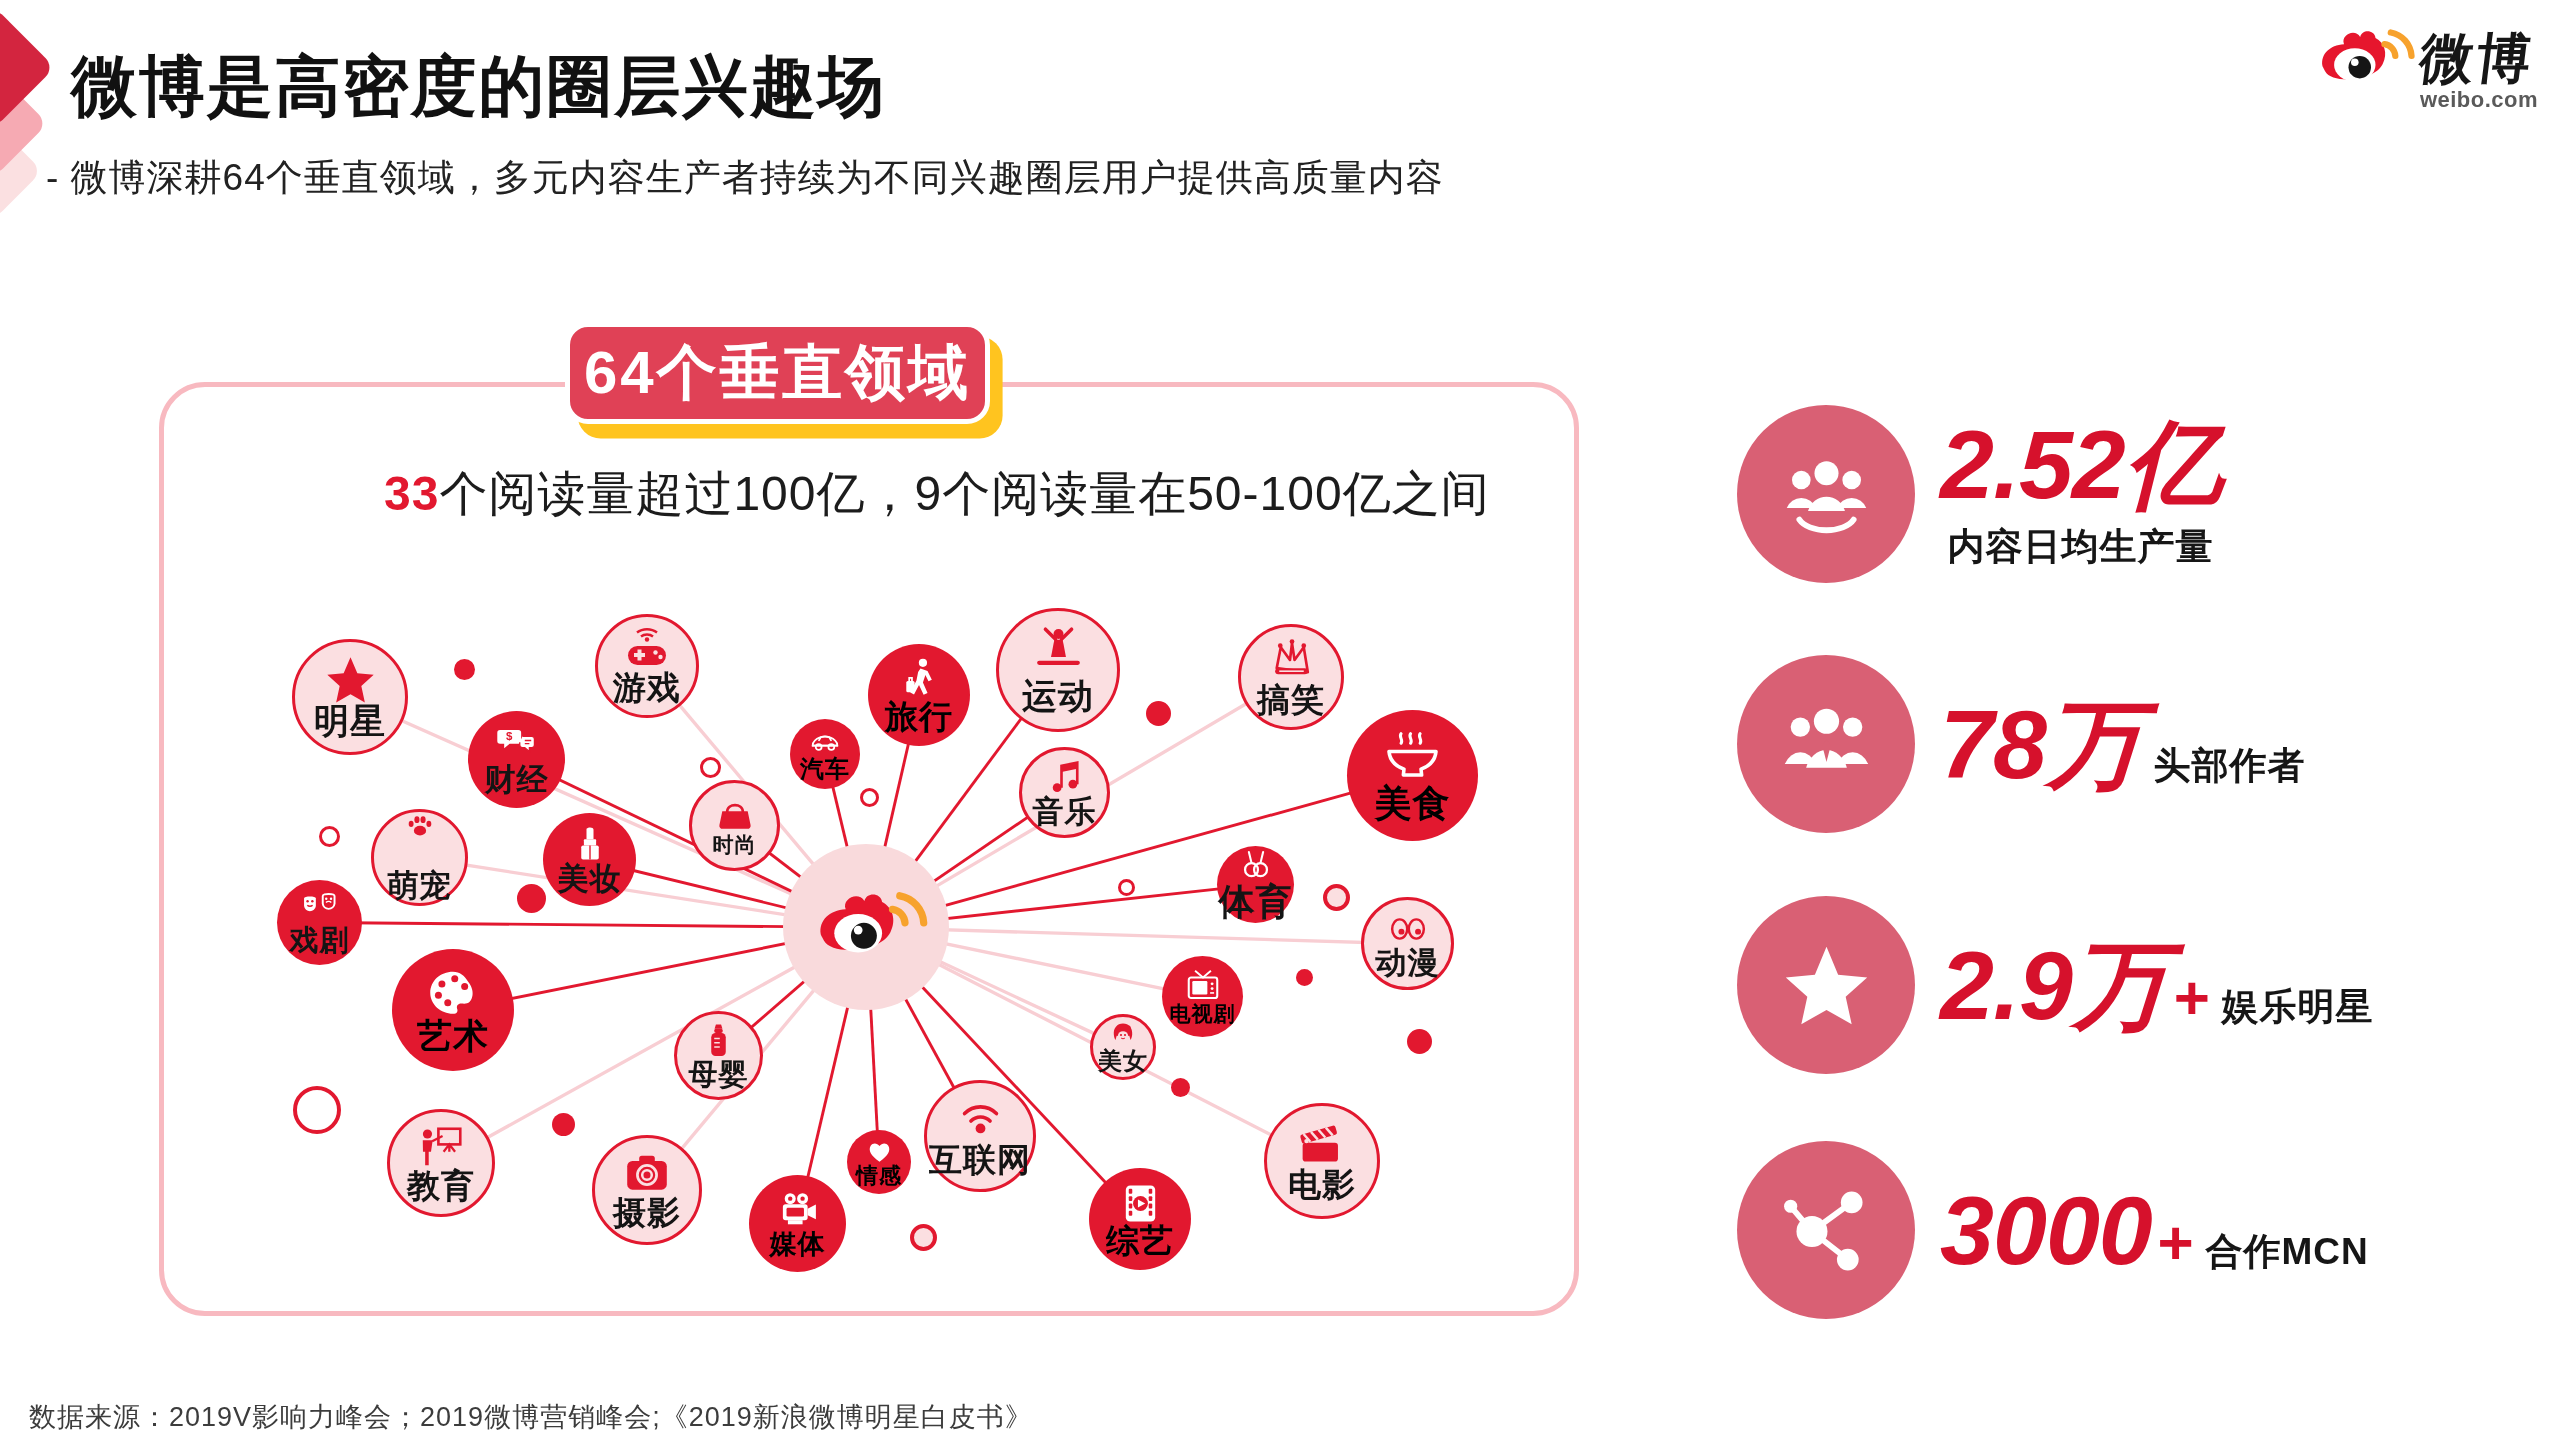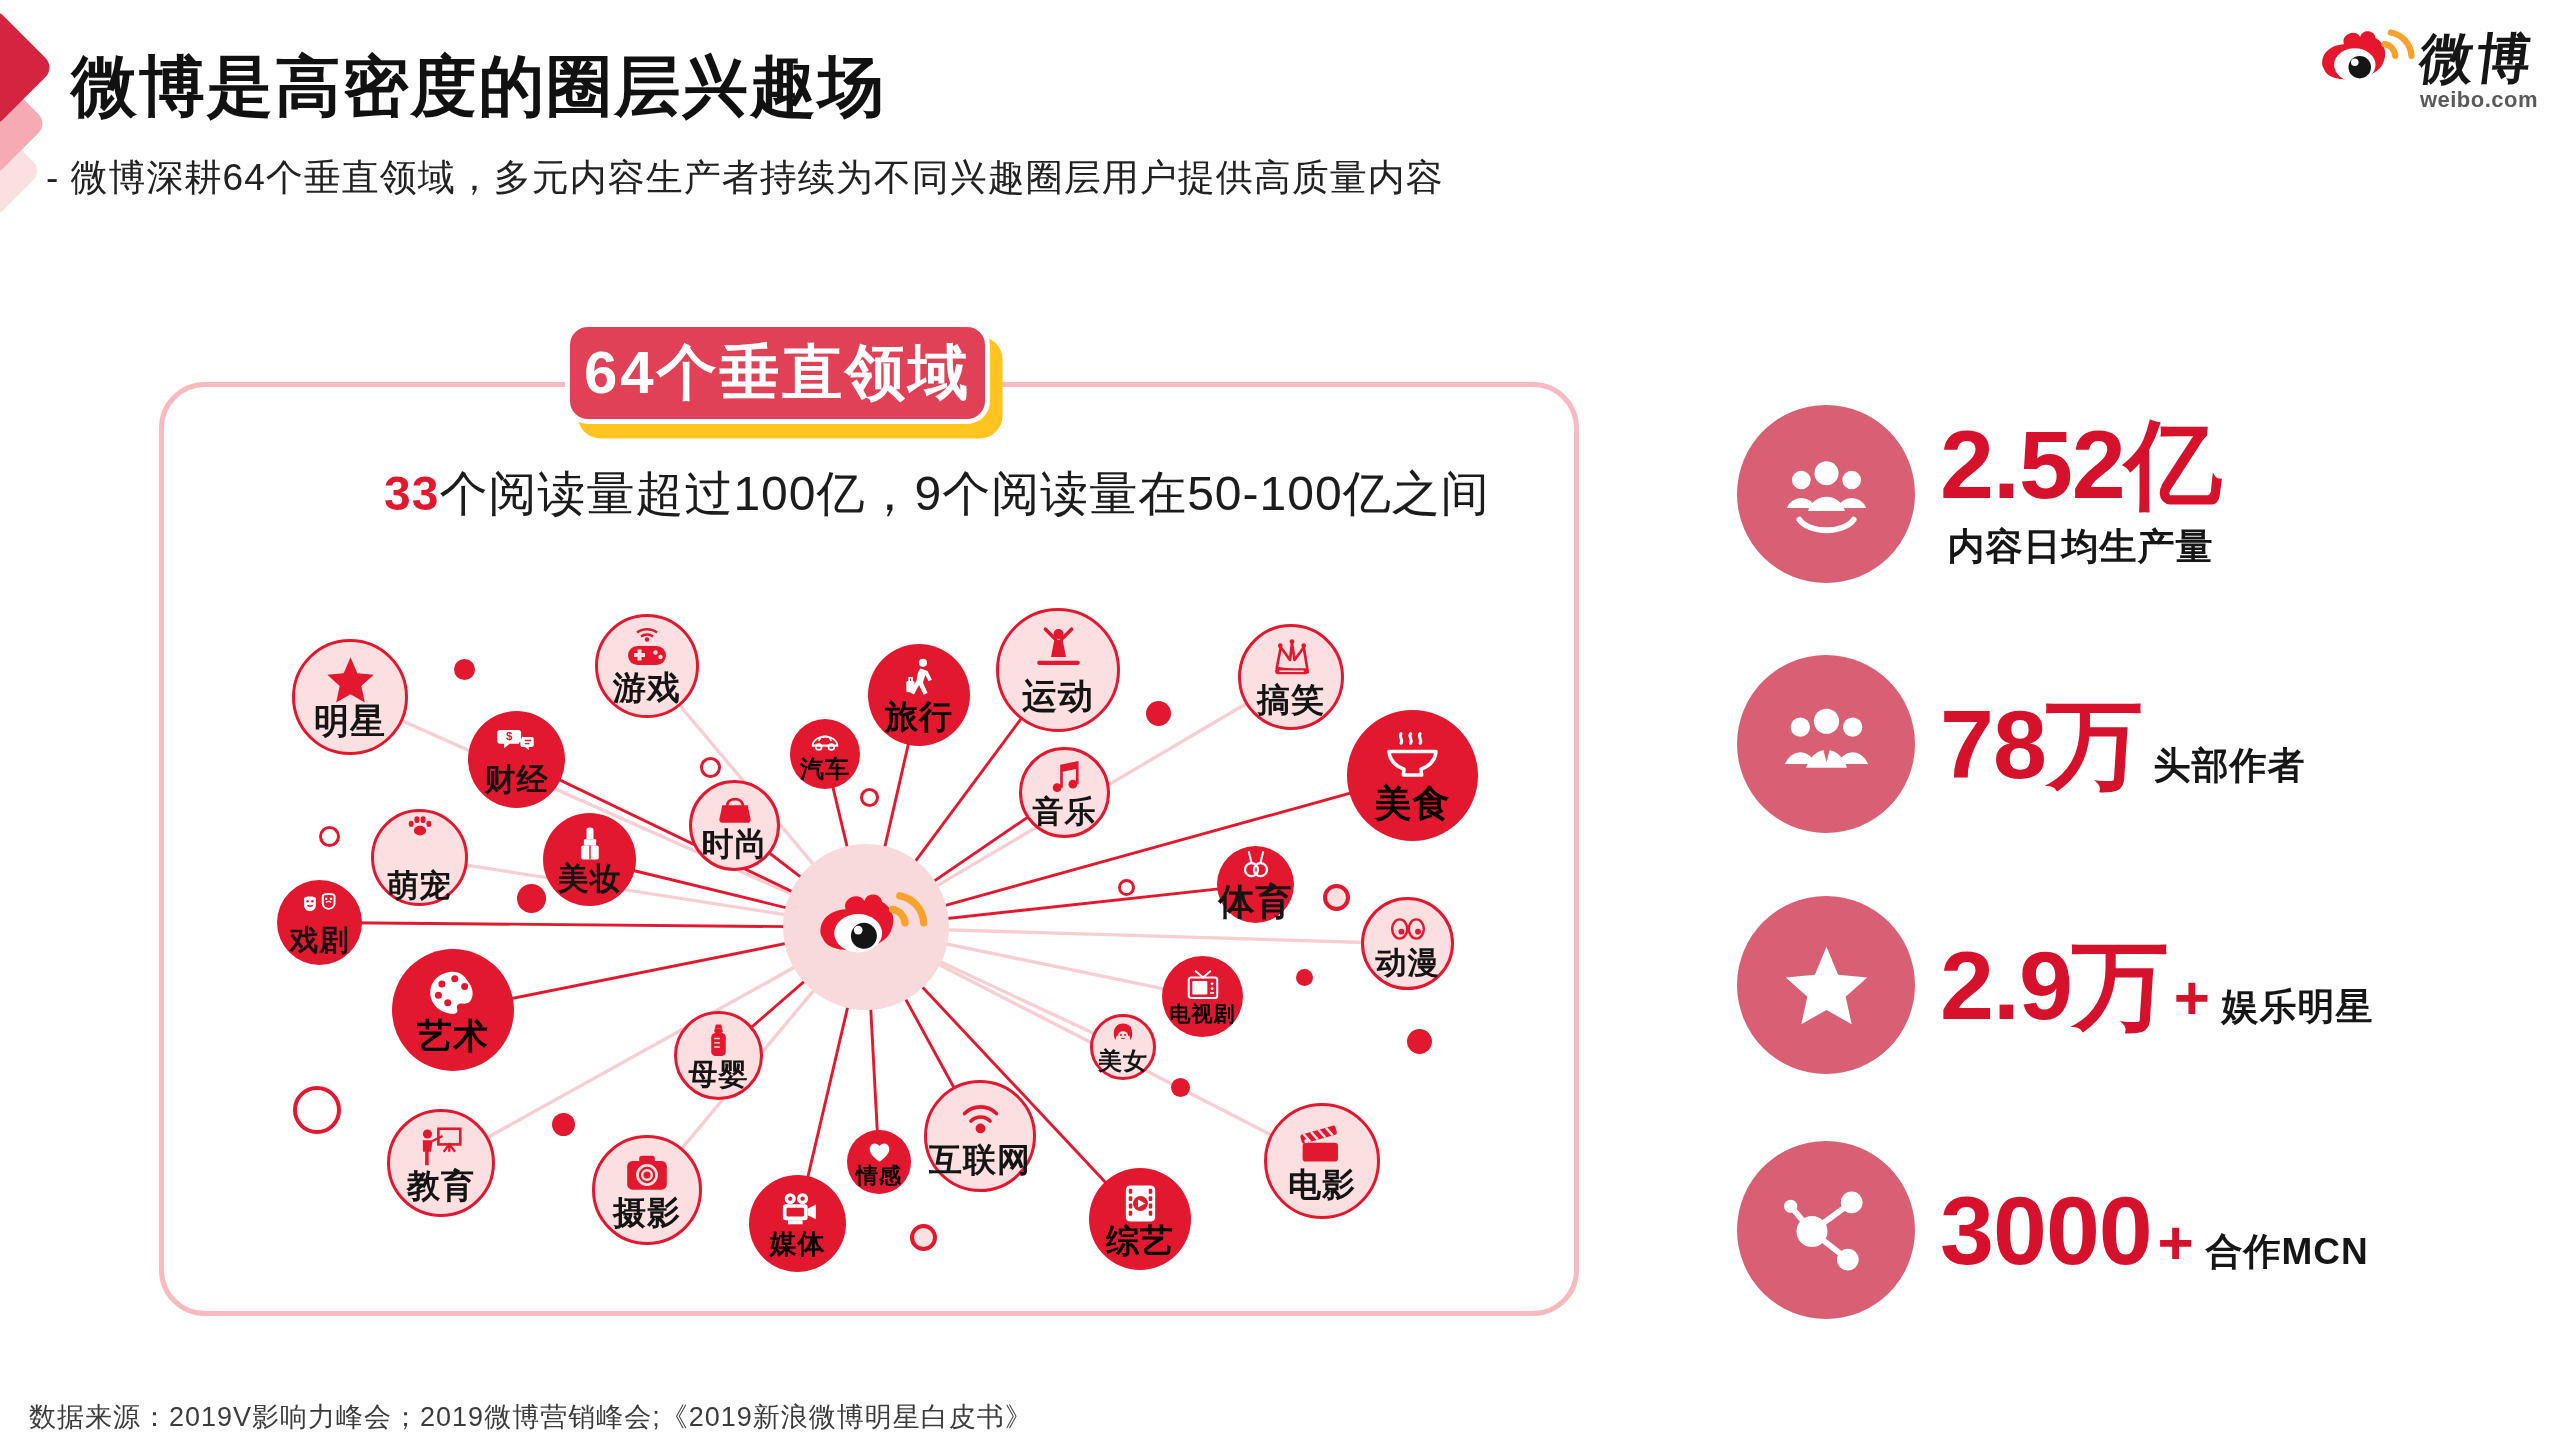--- a/index.html
+++ b/index.html
@@ -38,21 +38,21 @@
   .blabel.dark{color:#141414;}
   .blabel.white{color:#000000;}
   .center-bubble{position:absolute;border-radius:50%;background:#f9dadc;z-index:3;display:flex;align-items:center;justify-content:center;}
   .dot{position:absolute;border-radius:50%;box-sizing:border-box;z-index:3;}
   .dot.solid{background:var(--red);}
   .dot.ring{background:#fff;border:4.8px solid var(--red);}
   .dot.ring-pink{background:var(--pink-fill);border:4.8px solid var(--red);}
   
   .stat-row{position:absolute;left:1737px;height:178px;display:flex;align-items:center;gap:25px;z-index:2;}
   .stat-circle{width:178px;height:178px;border-radius:50%;background:var(--rose);--bg:#d96074;color:#fff;display:flex;align-items:center;justify-content:center;flex:0 0 auto;}
-  .stat-number{font-size:97px;font-weight:800;color:var(--num-red);line-height:1;letter-spacing:-1px;white-space:nowrap;}
+  .stat-number{font-size:97px;font-weight:800;color:var(--num-red);line-height:1;letter-spacing:-1px;white-space:nowrap;font-style:italic;}
   .stat-plus{font-size:62px;font-weight:800;color:var(--num-red);margin-left:5.8px;}
   .stat-label{font-size:37px;font-weight:700;color:#161616;letter-spacing:1px;white-space:nowrap;}
   .stat-inline{display:flex;align-items:baseline;}
   .stat-inline .stat-label{margin-left:11.6px;}
   .stat-stacked{display:flex;flex-direction:column;align-items:center;}
   .stat-stacked .stat-label{margin-top:9.7px;}
   
   .source{position:absolute;left:29px;top:1399px;margin:0;font-size:27px;color:#3c3c3c;letter-spacing:1px;}
 </style>
 </head>
@@ -196,21 +196,21 @@
         <path d="M15 4.5c-2 2.8 2 4.7 0 7.5M22.5 4.5c-2 2.8 2 4.7 0 7.5M30 4.5c-2 2.8 2 4.7 0 7.5" stroke="currentColor" stroke-width="2.4" fill="none" stroke-linecap="round"></path>
         <path d="M5.5 18.5h37c-.6 6.8-5.4 11.6-11.8 13.9l.5 4.6H16.8l.5-4.6C10.9 30.1 6.1 25.3 5.5 18.5z" fill="none" stroke="currentColor" stroke-width="2.8" stroke-linejoin="round"></path>
       </svg>
       <div class="blabel white" style="font-size:37px;margin-top:-3.9px">美食</div>
     </div>
     <div class="bubble light" style="left: 689px; top: 780px; width: 91px; height: 91px;">
       <svg class="nicon" xmlns="http://www.w3.org/2000/svg" viewBox="0 0 48 48" width="42" height="42" fill="currentColor">
         <path d="M15 19.5c0-10.5 18-10.5 18 0" fill="none" stroke="currentColor" stroke-width="3"></path>
         <path d="M9.5 18.5h29l3.3 15.8a3.6 3.6 0 0 1-3.5 4.4H9.7a3.6 3.6 0 0 1-3.5-4.4z"></path>
       </svg>
-      <div class="blabel dark" style="font-size:32px;margin-top:-2.9px">时尚</div>
+      <div class="blabel dark" style="font-size:21px;margin-top:-2.9px">时尚</div>
     </div>
     <div class="bubble light" style="left: 371px; top: 809px; width: 97px; height: 97px; gap: 32px;">
       <svg class="nicon" xmlns="http://www.w3.org/2000/svg" viewBox="0 0 48 48" width="44" height="44" fill="currentColor">
         <ellipse cx="24" cy="30.5" rx="10" ry="8"></ellipse>
         <ellipse cx="9.5" cy="19.5" rx="4" ry="5"></ellipse>
         <ellipse cx="19" cy="12.5" rx="4.2" ry="5.5"></ellipse>
         <ellipse cx="29" cy="12.5" rx="4.2" ry="5.5"></ellipse>
         <ellipse cx="38.5" cy="19.5" rx="4" ry="5"></ellipse>
       </svg>
       <div class="blabel dark" style="font-size:31px;margin-top:-2.9px">萌宠</div>

